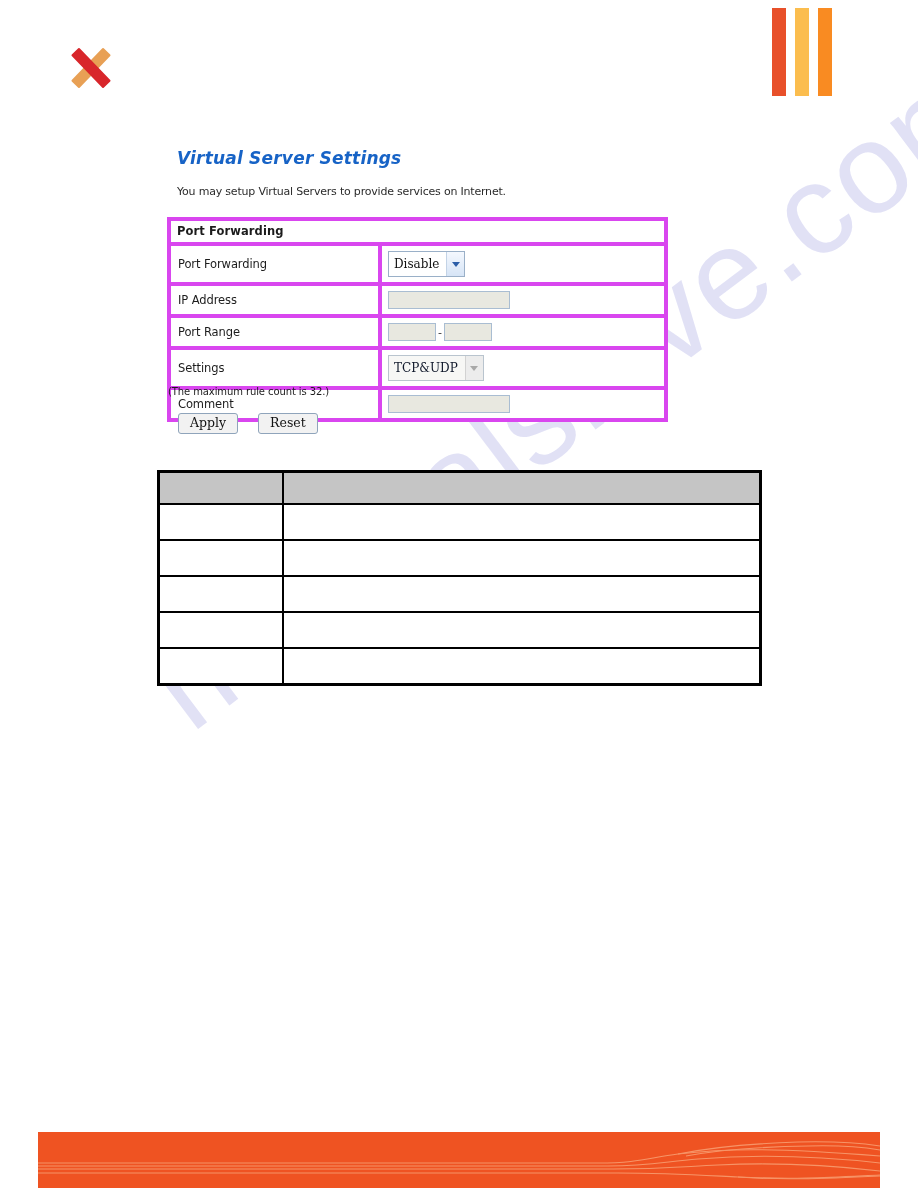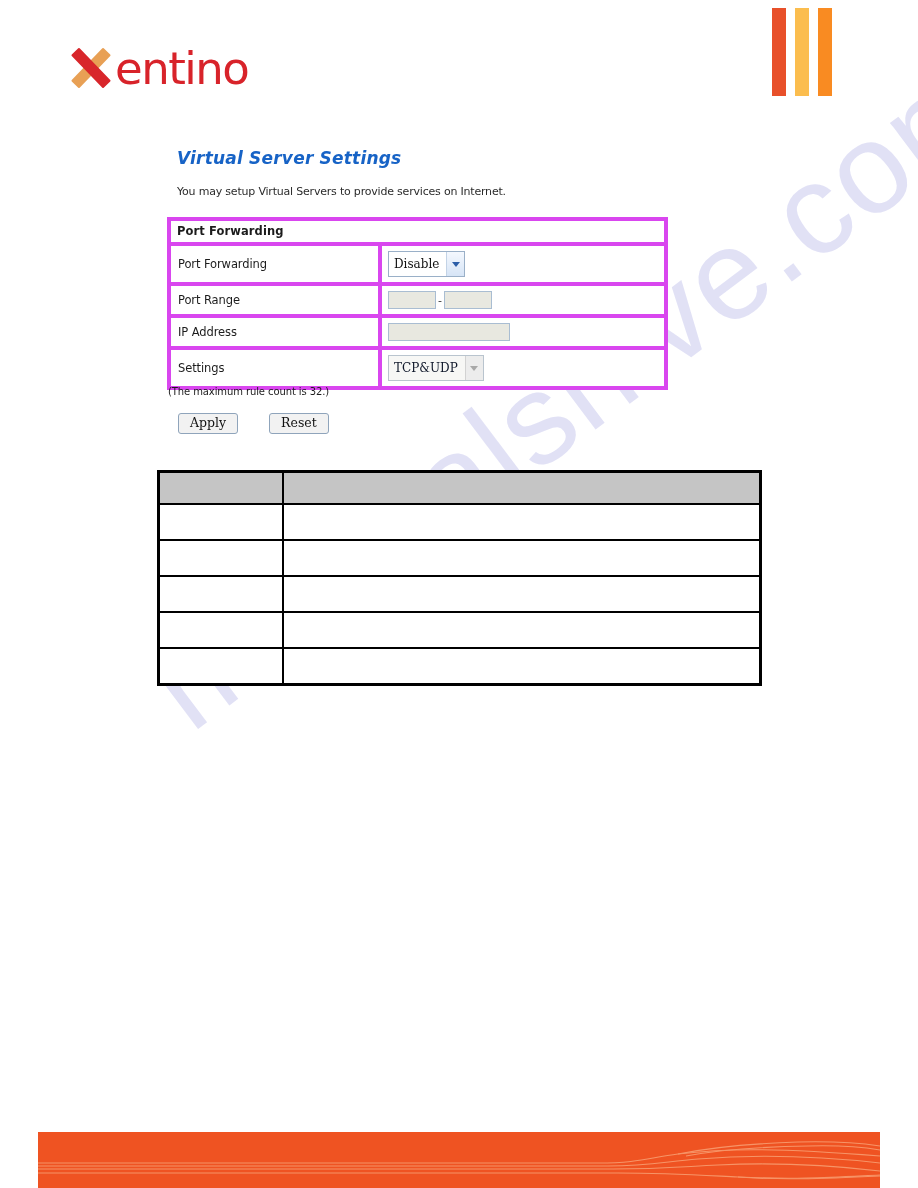--- a/index.html
+++ b/index.html
@@ -245,21 +245,21 @@
     color: #1c1c1c;
     letter-spacing: -.1px;
   }
 
   
   #action-buttons {
     position: absolute;
     left: 178px;
     top: 413px;
     display: flex;
-    gap: 31px;
+    gap: 20px;
   }
   .ui-button {
     font-family: "DejaVu Serif", serif;
     font-size: 12.5px;
     color: #111111;
     background: #f2f2f2;
     border: 1px solid #8fa4bb;
     border-radius: 3px;
     padding: 2px 11px 3px 11px;
     line-height: 1.15;
@@ -314,21 +314,20 @@
   <div class="wm-text">manualshive.com</div>
 </div>
 
 <div id="page-header">
 
   <div id="brand-logo">
     <span class="logo-x">
       <span class="bar a"></span>
       <span class="bar b"></span>
     </span>
-    <span class="logo-word">entino</span>
   </div>
 
   <div id="header-bars">
     <span class="hbar" style="background:#e8502a"></span>
     <span class="hbar" style="background:#fbbd4e"></span>
     <span class="hbar" style="background:#f98b22"></span>
   </div>
 
 </div>
 
@@ -349,45 +348,51 @@
           <span class="ui-select">
             <span class="sel-text">Disable</span>
             <span class="sel-arrow">
                 <span class="chev"></span>
               </span>
           </span>
         </td>
       </tr>
 
       <tr>
+        <td class="lbl">IP Address</td>
+        <td class="fld">
+          <span class="ui-input wide"></span>
+        </td>
+      </tr>
+
+      <tr>
         <td class="lbl">Port Range</td>
         <td class="fld">
           <span class="ui-input small"></span><span class="range-dash">-</span><span class="ui-input small"></span>
-        </td>
-      </tr>
-
-      <tr>
-        <td class="lbl">IP Address</td>
-        <td class="fld">
-          <span class="ui-input wide"></span>
         </td>
       </tr>
 
       <tr>
         <td class="lbl">Settings</td>
         <td class="fld">
           <span class="ui-select is-disabled">
             <span class="sel-text">TCP&amp;UDP</span>
             <span class="sel-arrow">
                 <span class="chev"></span>
               </span>
           </span>
         </td>
       </tr>
 
+      <tr>
+        <td class="lbl">Comment</td>
+        <td class="fld">
+          <span class="ui-input wide"></span>
+        </td>
+      </tr>
     </tbody>
   </table>
 
   <div id="rule-count-note">(The maximum rule count is 32.)</div>
 
   <div id="action-buttons">
     <button class="ui-button">Apply</button>
     <button class="ui-button">Reset</button>
   </div>
 

